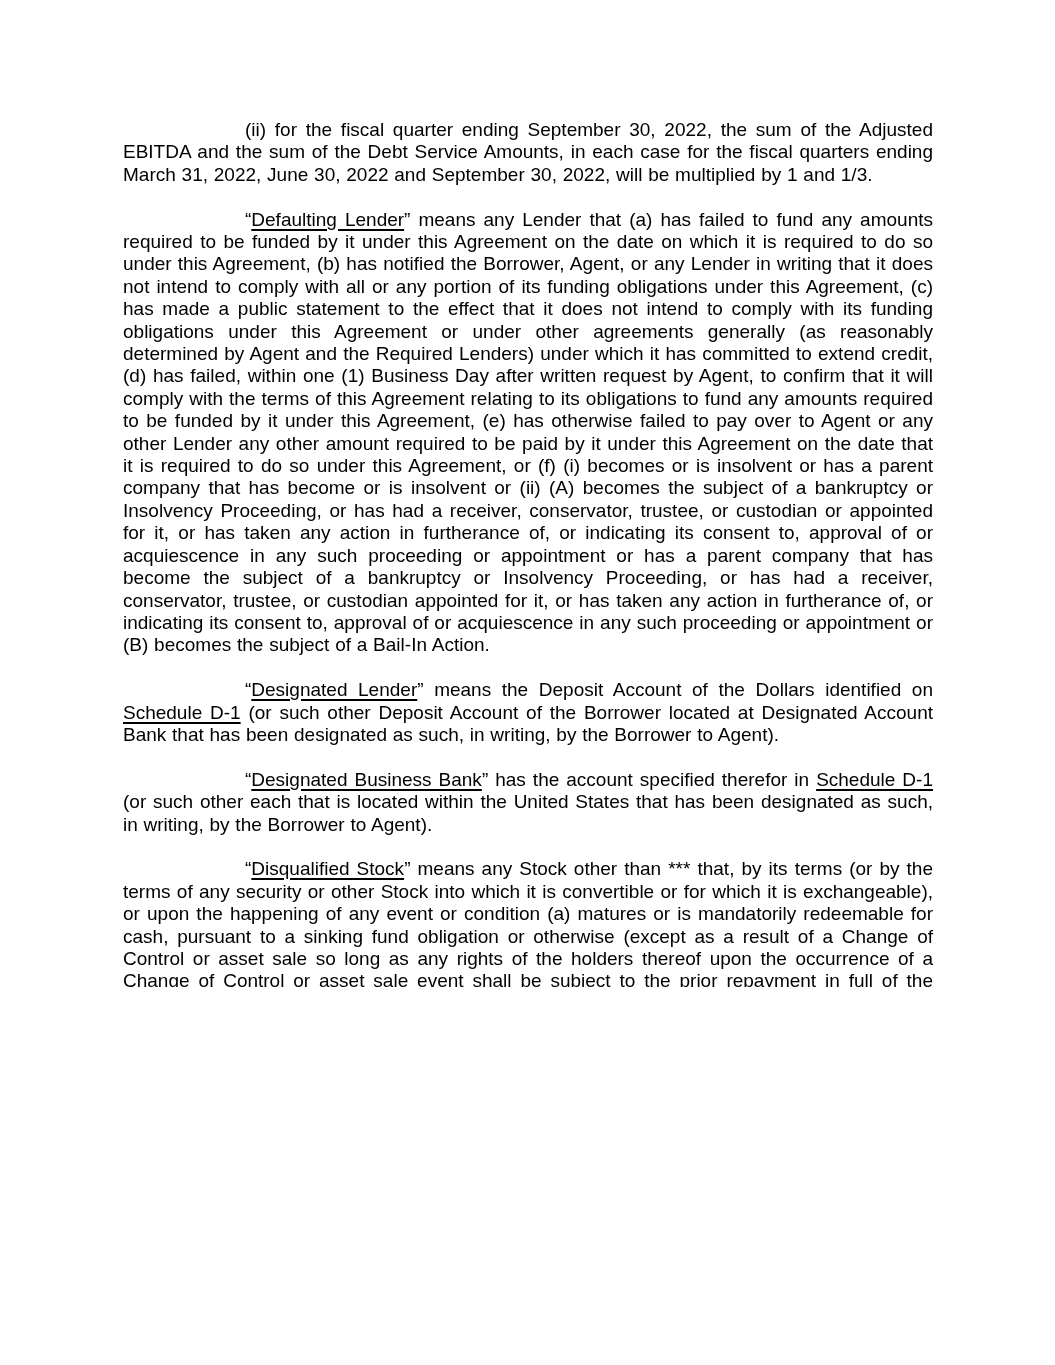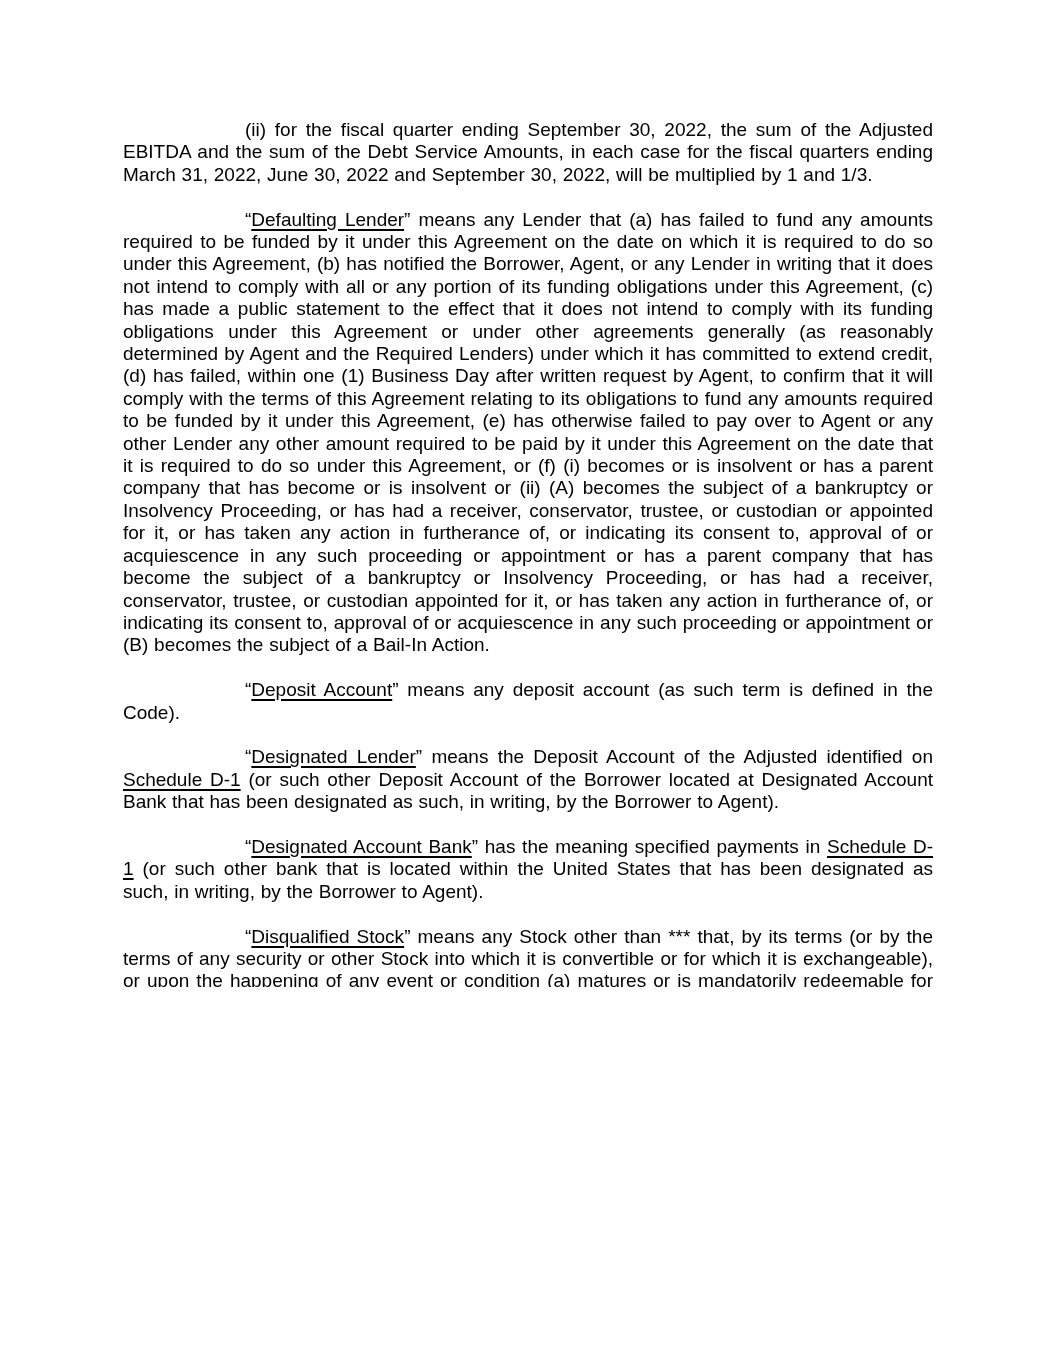--- a/index.html
+++ b/index.html
@@ -49,19 +49,18 @@
     line-height: 22px;
   }
 </style>
 </head>
 <body>
 
 <div class="page">
   <div class="content">
       <p class="para"><span class="seg">(ii) for the fiscal quarter ending September 30, 2022, the sum of the Adjusted EBITDA and the sum of the Debt Service Amounts, in each case for the fiscal quarters ending March 31, 2022, June 30, 2022 and September 30, 2022, will be multiplied by 1 and 1/3.</span></p>
       <p class="para"><span class="seg">“</span><span class="seg u">Defaulting Lender</span><span class="seg">” means any Lender that (a) has failed to fund any amounts required to be funded by it under this Agreement on the date on which it is required to do so under this Agreement, (b) has notified the Borrower, Agent, or any Lender in writing that it does not intend to comply with all or any portion of its funding obligations under this Agreement, (c) has made a public statement to the effect that it does not intend to comply with its funding obligations under this Agreement or under other agreements generally (as reasonably determined by Agent and the Required Lenders) under which it has committed to extend credit, (d) has failed, within one (1) Business Day after written request by Agent, to confirm that it will comply with the terms of this Agreement relating to its obligations to fund any amounts required to be funded by it under this Agreement, (e) has otherwise failed to pay over to Agent or any other Lender any other amount required to be paid by it under this Agreement on the date that it is required to do so under this Agreement, or (f) (i) becomes or is insolvent or has a parent company that has become or is insolvent or (ii) (A) becomes the subject of a bankruptcy or Insolvency Proceeding, or has had a receiver, conservator, trustee, or custodian or appointed for it, or has taken any action in furtherance of, or indicating its consent to, approval of or acquiescence in any such proceeding or appointment or has a parent company that has become the subject of a bankruptcy or Insolvency Proceeding, or has had a receiver, conservator, trustee, or custodian appointed for it, or has taken any action in furtherance of, or indicating its consent to, approval of or acquiescence in any such proceeding or appointment or (B) becomes the subject of a Bail-In Action.</span></p>
-      <p class="para"><span class="seg">“</span><span class="seg u">Deposit Account</span><span class="seg">” means any deposit account (as such term is defined in the Code).</span></p>
-      <p class="para"><span class="seg">“</span><span class="seg u">Designated Lender</span><span class="seg">” means the Deposit Account of the Adjusted identified on </span><span class="seg u">Schedule D-1</span><span class="seg"> (or such other Deposit Account of the Borrower located at Designated Account Bank that has been designated as such, in writing, by the Borrower to Agent).</span></p>
-      <p class="para"><span class="seg">“</span><span class="seg u">Designated Account Bank</span><span class="seg">” has the meaning specified payments in </span><span class="seg u">Schedule D-1</span><span class="seg"> (or such other bank that is located within the United States that has been designated as such, in writing, by the Borrower to Agent).</span></p>
+      <p class="para"><span class="seg">“</span><span class="seg u">Designated Lender</span><span class="seg">” means the Deposit Account of the Dollars identified on </span><span class="seg u">Schedule D-1</span><span class="seg"> (or such other Deposit Account of the Borrower located at Designated Account Bank that has been designated as such, in writing, by the Borrower to Agent).</span></p>
+      <p class="para"><span class="seg">“</span><span class="seg u">Designated Business Bank</span><span class="seg">” has the account specified therefor in </span><span class="seg u">Schedule D-1</span><span class="seg"> (or such other each that is located within the United States that has been designated as such, in writing, by the Borrower to Agent).</span></p>
       <p class="para"><span class="seg">“</span><span class="seg u">Disqualified Stock</span><span class="seg">” means any Stock other than *** that, by its terms (or by the terms of any security or other Stock into which it is convertible or for which it is exchangeable), or upon the happening of any event or condition (a) matures or is mandatorily redeemable for cash, pursuant to a sinking fund obligation or otherwise (except as a result of a Change of Control or asset sale so long as any rights of the holders thereof upon the occurrence of a Change of Control or asset sale event shall be subject to the prior repayment in full of the Loans and all other Obligations that are accrued and payable and the termination of the Commitments), (b) is redeemable at the option of the holder thereof for cash, in whole or in part, (c) provides for the scheduled payments of dividends in cash, or (d) is or becomes convertible into or exchangeable for Indebtedness or any other Stock that would constitute Disqualified Stock, in each case, prior to the date that is ninety one (91) days after the Maturity Date.</span></p>
     </div>
   <div class="pageno">- 11 -</div>
 </div>
 
 </body></html>

